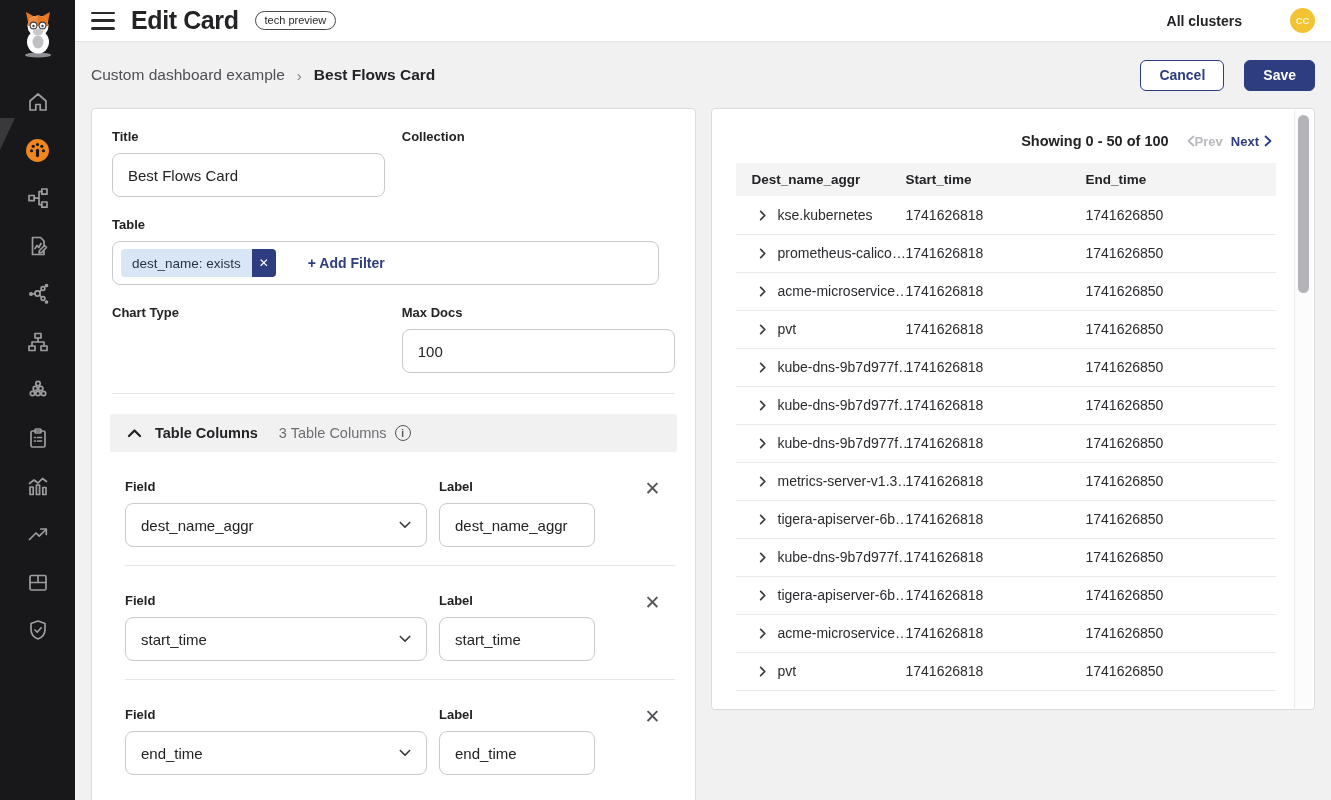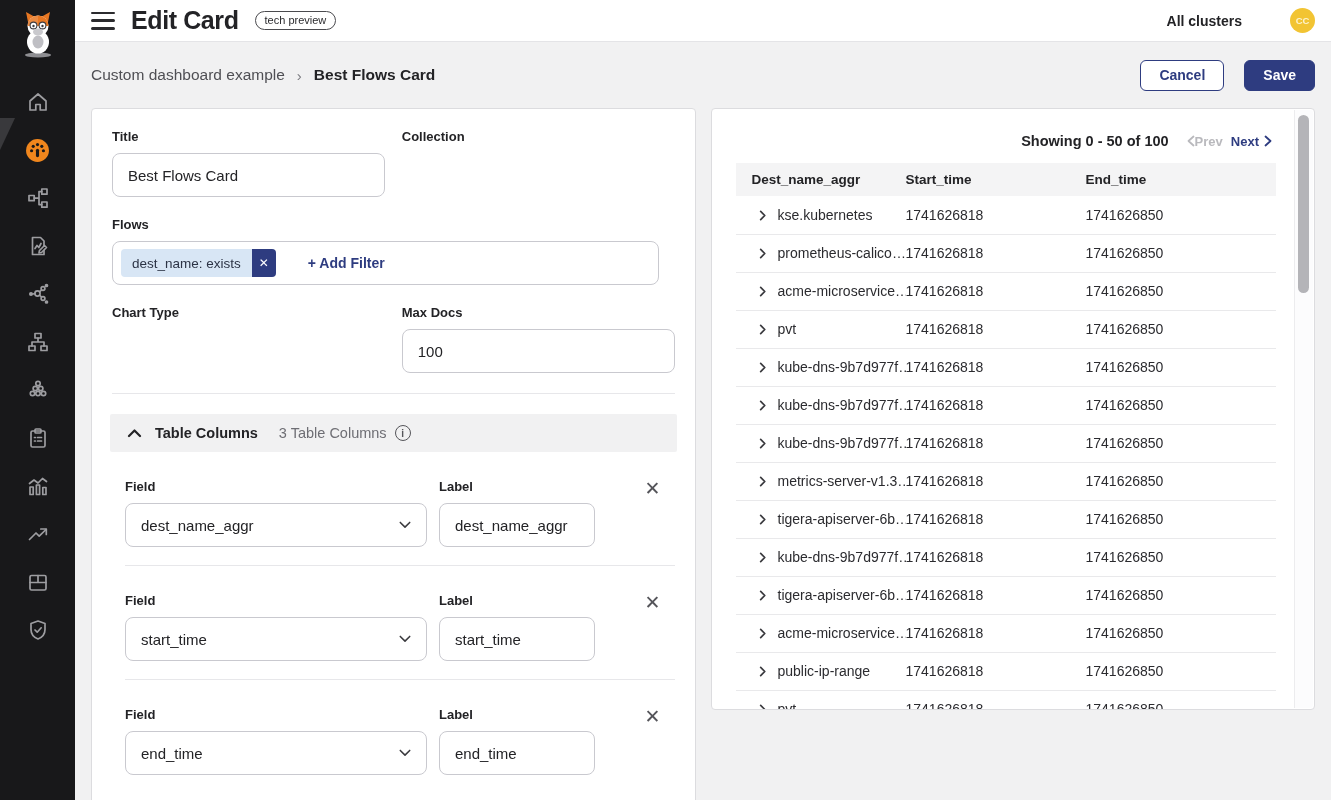--- a/index.html
+++ b/index.html
@@ -236,21 +236,21 @@
           <div>
             <label class="flabel">Title</label>
             <input class="tinput" value="Best Flows Card" style="">
           </div>
           <div>
             <label class="flabel">Collection</label>
           </div>
         </div>
 
         <div class="fsection">
-          <label class="flabel">Flows</label>
+          <label class="flabel">Table</label>
           <div class="filter-box">
             <div class="chip">
               <span class="chip-text">dest_name: exists</span>
               <button class="chip-x">✕</button>
             </div>
             <button class="add-filter">+ Add Filter</button>
           </div>
         </div>
 
         <div class="fsection fgrid">
@@ -467,29 +467,20 @@
                     </svg>
                   </span><span>acme-microservice…</span></td>
                 <td>1741626818</td>
                 <td>1741626850</td>
               </tr>
               <tr>
                 <td class="c1"><span class="rowchev">
                     <svg width="11" height="11" viewBox="0 0 12 12" style="stroke:#3a3a3e;fill:none;stroke-width:1.8;stroke-linecap:round;stroke-linejoin:round">
                       <polyline points="4,1.5 8.5,6 4,10.5"></polyline>
                     </svg>
-                  </span><span>public-ip-range</span></td>
-                <td>1741626818</td>
-                <td>1741626850</td>
-              </tr>
-              <tr>
-                <td class="c1"><span class="rowchev">
-                    <svg width="11" height="11" viewBox="0 0 12 12" style="stroke:#3a3a3e;fill:none;stroke-width:1.8;stroke-linecap:round;stroke-linejoin:round">
-                      <polyline points="4,1.5 8.5,6 4,10.5"></polyline>
-                    </svg>
                   </span><span>pvt</span></td>
                 <td>1741626818</td>
                 <td>1741626850</td>
               </tr>
             </tbody>
         </table>
         <div class="scroll-gutter">
           <div class="scroll-thumb"></div>
         </div>
       </section>

